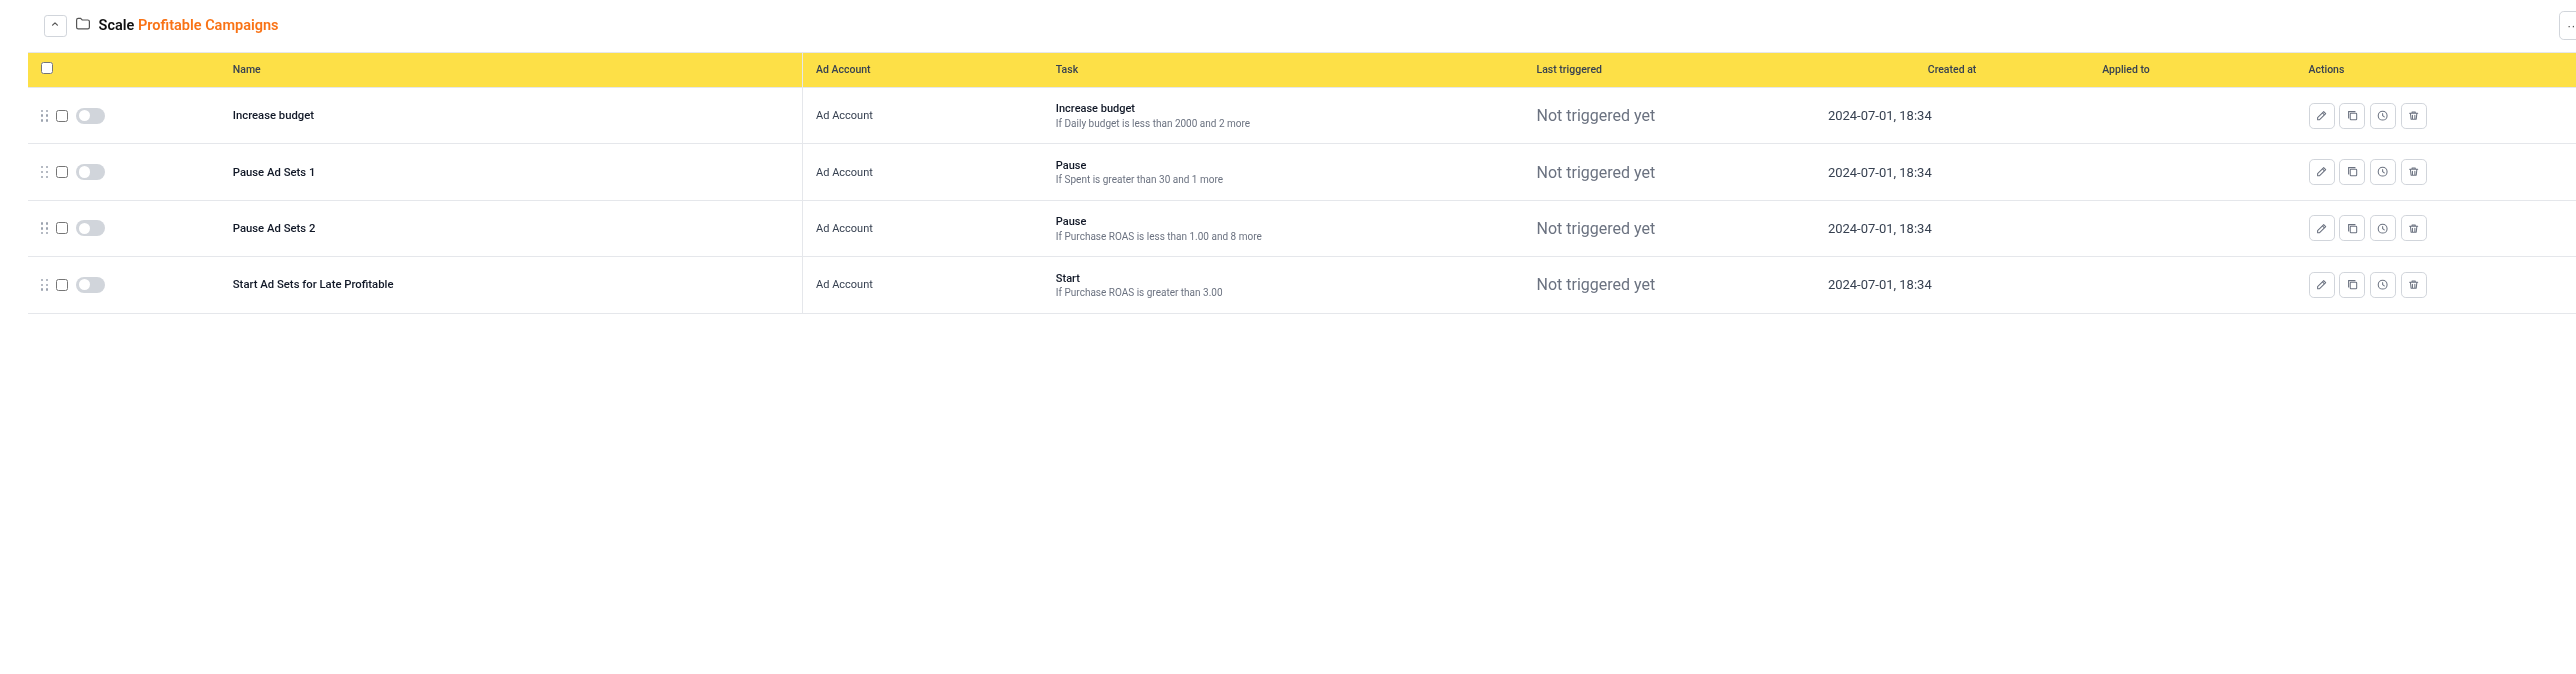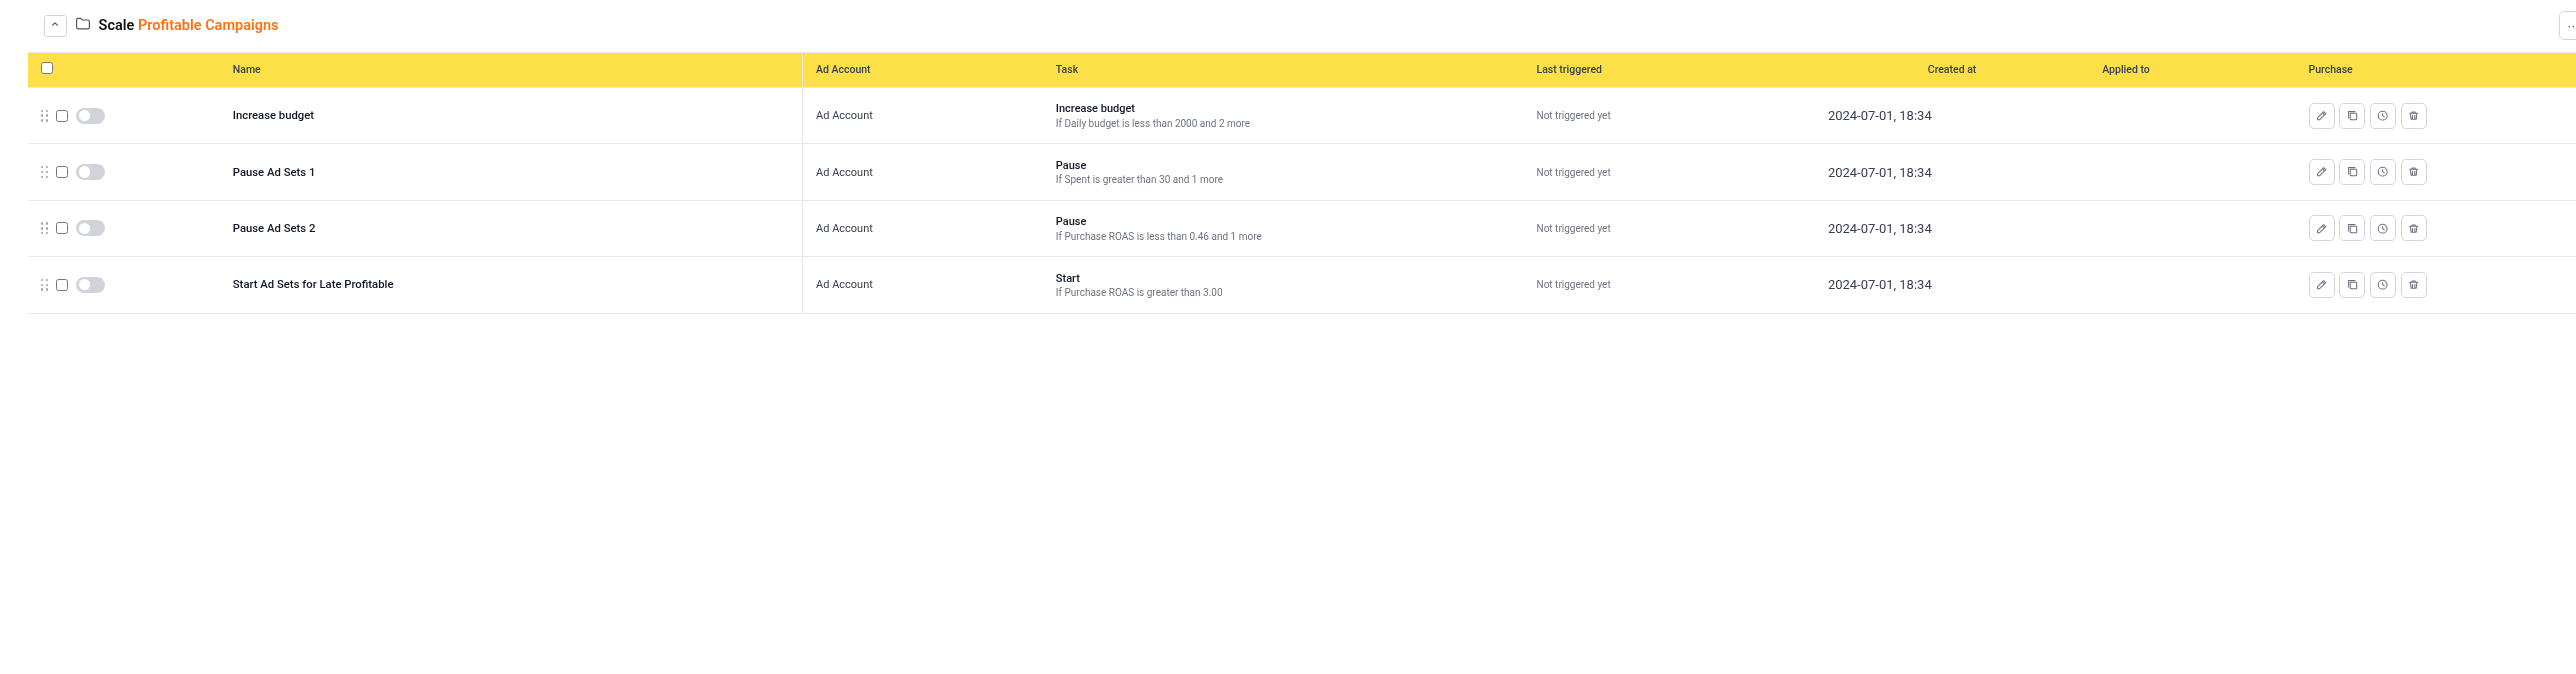--- a/index.html
+++ b/index.html
@@ -203,21 +203,21 @@
       color: #111827;
       font-size: 11px;
     }
     .task-condition {
       color: #6b7280;
       font-size: 10px;
       margin-top: 2.4px;
     }
     .not-triggered {
       color: #6b7280;
-      font-size: 10px;
+      font-size: 16px;
     }
     .created-date {
       font-size: 13px;
       color: #374151;
     }
     .actions-cell {
       display: flex;
       align-items: center;
       gap: 4.8px;
     }
@@ -284,21 +284,21 @@
           <th class="last-triggered-col">
             <span>Last triggered</span>
           </th>
           <th class="created-at-col">
             <span>Created at</span>
           </th>
           <th class="applied-to-col">
             <span>Applied to</span>
           </th>
           <th class="actions-col">
-            <span>Purchase</span>
+            <span>Actions</span>
           </th>
         </tr>
       </thead>
       <tbody id="table-body">
       <tr>
     <td>
       <div class="row-left">
         <div class="drag-handle">
           <div class="drag-dots">
             <span></span>
@@ -442,21 +442,21 @@
       </div>
     </td>
     <td>
       <span class="row-name">Pause Ad Sets 2</span>
     </td>
     <td class="ad-account-cell">
       <span>Ad Account</span>
     </td>
     <td>
       <div class="task-main">Pause</div>
-      <div class="task-condition">If Purchase ROAS is less than 0.46 and 1 more</div>
+      <div class="task-condition">If Purchase ROAS is less than 1.00 and 8 more</div>
     </td>
     <td>
       <span class="not-triggered">Not triggered yet</span>
     </td>
     <td>
       <span class="created-date">2024-07-01, 18:34</span>
     </td>
     <td>
       <span></span>
     </td>

